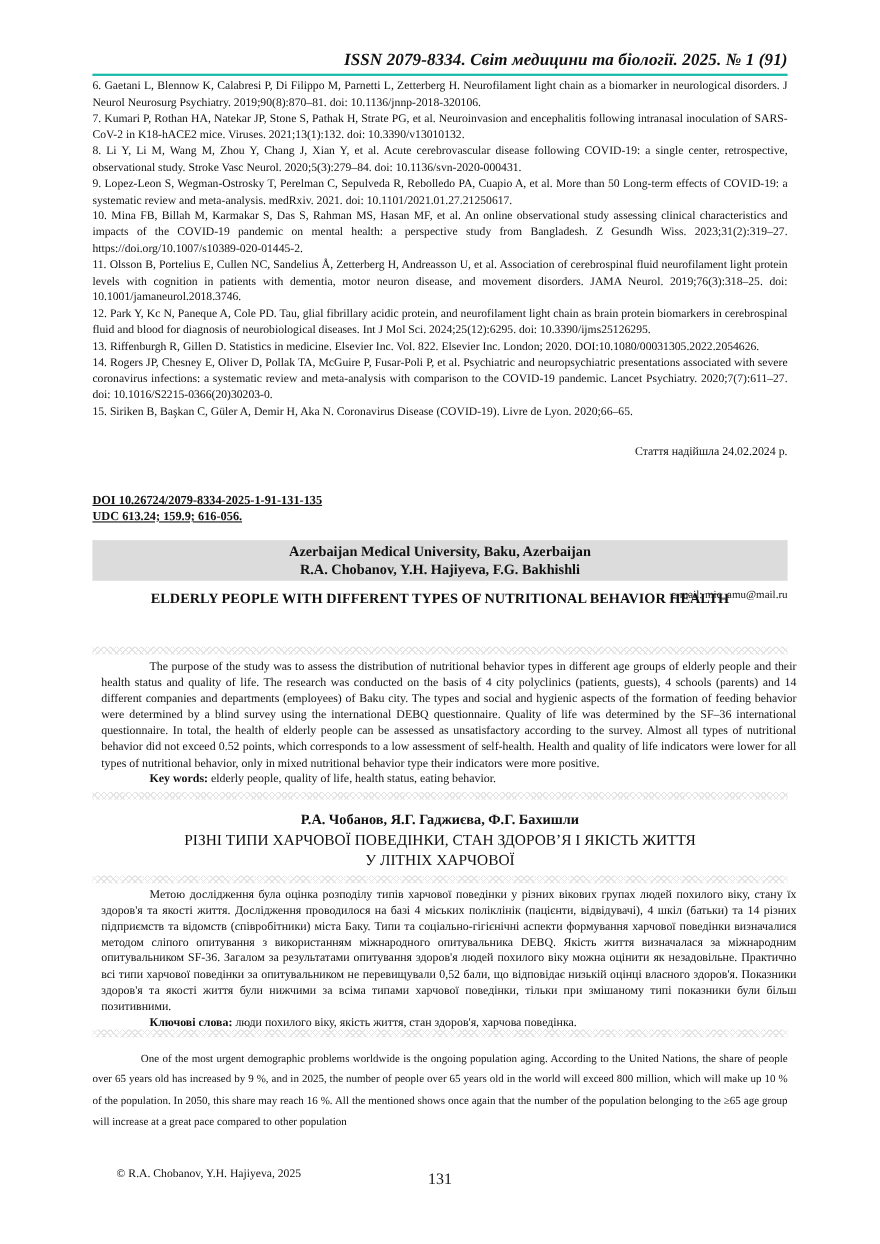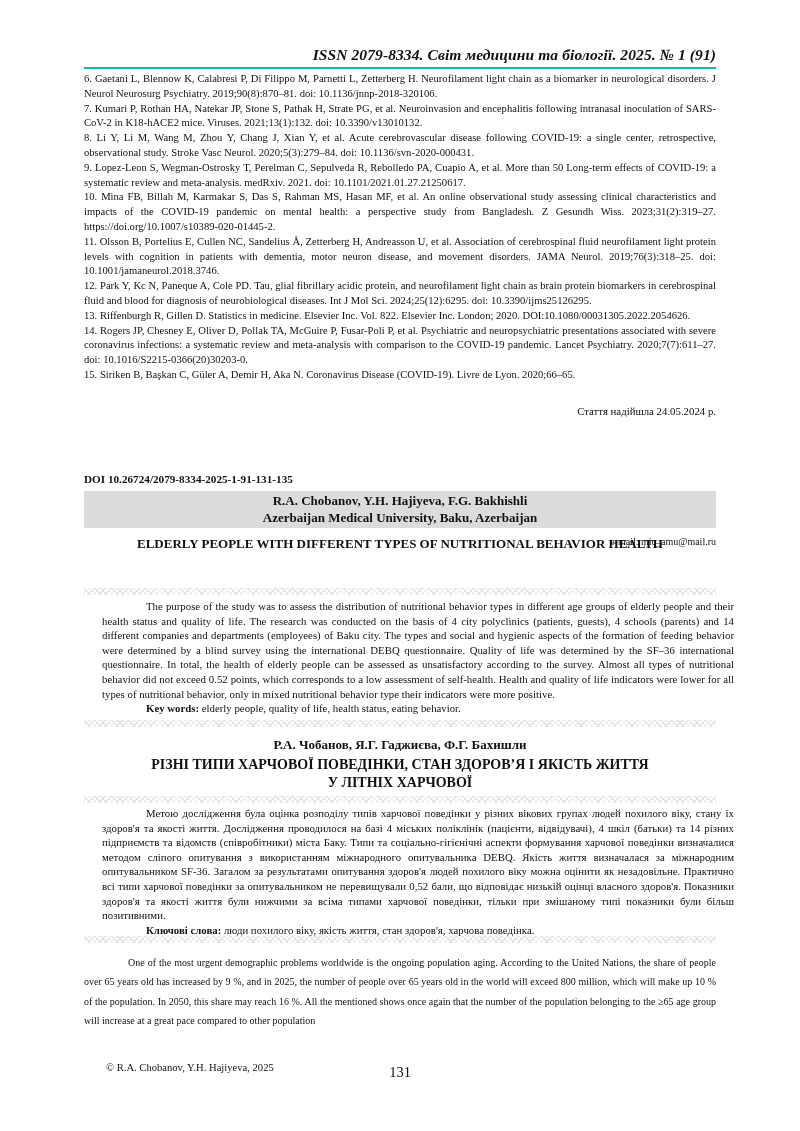--- a/index.html
+++ b/index.html
@@ -13,50 +13,50 @@
     position: absolute; top: 46px; left: 0; width: 632px;
     text-align: right; font-style: italic; font-weight: bold; font-size: 15.5px;
     padding-bottom: 3px; border-bottom: 2px solid #14b8a6; letter-spacing: 0.1px;
   }
 
   .refs { position: absolute; top: 72px; left: 0; width: 632px; font-size: 10.6px; line-height: 14.8px; }
   .refs p { margin: 0; text-align: justify; }
 
   .received { position: absolute; top: 405px; right: 0; font-size: 10.8px; }
 
-  .ids { position: absolute; top: 472px; left: 0; font-size: 11.2px; font-weight: bold; line-height: 15px; }
+  .ids { position: absolute; top: 448px; left: 0; font-size: 11.2px; font-weight: bold; line-height: 15px; text-decoration: underline; }
   .ids div { margin: 0; }
 
   .affil-box {
     position: absolute; top: 491px; left: 0; width: 632px; height: 36px;
     background: #dcdcdc; text-align: center; font-weight: bold; font-size: 13px; line-height: 17px;
     padding-top: 1px;
   }
 
   .title-en {
     position: absolute; top: 535px; left: 0; width: 632px; text-align: center;
     font-weight: bold; font-size: 13px; line-height: 17px;
   }
   .email { position: absolute; top: 536px; right: 0; font-size: 10px; }
 
   .hatch {
     position: absolute; left: 0; width: 632px; height: 7px;
     background-image: repeating-linear-gradient(45deg, #e4e4e4 0 1px, transparent 1px 4px),
                       repeating-linear-gradient(-45deg, #e4e4e4 0 1px, transparent 1px 4px);
   }
 
-  .abstract { position: absolute; left: 18px; width: 632px; font-size: 10.8px; line-height: 14.6px; }
+  .abstract { position: absolute; left: 8px; width: 632px; font-size: 10.8px; line-height: 14.6px; }
   .abstract p { margin: 0; text-align: justify; text-indent: 44px; }
   .abstract .kw { text-indent: 44px; text-align: left; }
   .abstract .kw b { font-weight: bold; }
 
   .authors-ua { position: absolute; top: 737px; left: 0; width: 632px; text-align: center; font-weight: bold; font-size: 13px; }
   .title-ua {
     position: absolute; top: 756px; left: 0; width: 632px; text-align: center;
-    font-weight: bold; font-size: 14px; line-height: 18px;
+    font-weight: normal; font-size: 14px; line-height: 18px;
   }
 
   .body-text { position: absolute; top: 953px; left: 0; width: 632px; font-size: 10px; line-height: 19.4px; }
   .body-text p { margin: 0; text-align: justify; text-indent: 44px; }
 
   .copyright { position: absolute; top: 1062px; left: 22px; font-size: 10.6px; }
   .page-num { position: absolute; top: 1064px; left: 0; width: 632px; text-align: center; font-size: 14.5px; }
 </style>
 </head>
 <body>
@@ -71,30 +71,30 @@
     <p>8. Li Y, Li M, Wang M, Zhou Y, Chang J, Xian Y, et al. Acute cerebrovascular disease following COVID-19: a single center, retrospective, observational study. Stroke Vasc Neurol. 2020;5(3):279–84. doi: 10.1136/svn-2020-000431.</p>
     <p>9. Lopez-Leon S, Wegman-Ostrosky T, Perelman C, Sepulveda R, Rebolledo PA, Cuapio A, et al. More than 50 Long-term effects of COVID-19: a systematic review and meta-analysis. medRxiv. 2021. doi: 10.1101/2021.01.27.21250617.</p>
     <p>10. Mina FB, Billah M, Karmakar S, Das S, Rahman MS, Hasan MF, et al. An online observational study assessing clinical characteristics and impacts of the COVID-19 pandemic on mental health: a perspective study from Bangladesh. Z Gesundh Wiss. 2023;31(2):319–27. https://doi.org/10.1007/s10389-020-01445-2.</p>
     <p>11. Olsson B, Portelius E, Cullen NC, Sandelius Å, Zetterberg H, Andreasson U, et al. Association of cerebrospinal fluid neurofilament light protein levels with cognition in patients with dementia, motor neuron disease, and movement disorders. JAMA Neurol. 2019;76(3):318–25. doi: 10.1001/jamaneurol.2018.3746.</p>
     <p>12. Park Y, Kc N, Paneque A, Cole PD. Tau, glial fibrillary acidic protein, and neurofilament light chain as brain protein biomarkers in cerebrospinal fluid and blood for diagnosis of neurobiological diseases. Int J Mol Sci. 2024;25(12):6295. doi:  10.3390/ijms25126295.</p>
     <p>13. Riffenburgh R, Gillen D. Statistics in medicine. Elsevier Inc. Vol. 822. Elsevier Inc. London; 2020. DOI:10.1080/00031305.2022.2054626.</p>
     <p>14. Rogers JP, Chesney E, Oliver D, Pollak TA, McGuire P, Fusar-Poli P, et al. Psychiatric and neuropsychiatric presentations associated with severe coronavirus infections: a systematic review and meta-analysis with comparison to the COVID-19 pandemic. Lancet Psychiatry. 2020;7(7):611–27. doi: 10.1016/S2215-0366(20)30203-0.</p>
     <p>15. Siriken B, Başkan C, Güler A, Demir H, Aka N. Coronavirus Disease (COVID-19). Livre de Lyon. 2020;66–65.</p>
   </div>
 
-  <div class="received">Стаття надійшла 24.05.2024 р.</div>
+  <div class="received">Стаття надійшла 24.02.2024 р.</div>
 
   <div class="ids">
     <div>DOI 10.26724/2079-8334-2025-1-91-131-135</div>
     <div>UDC 613.24; 159.9; 616-056.</div>
   </div>
 
   <div class="affil-box">
+    <div>Azerbaijan Medical University, Baku, Azerbaijan</div>
     <div>R.A. Chobanov, Y.H. Hajiyeva, F.G. Bakhishli</div>
-    <div>Azerbaijan Medical University, Baku, Azerbaijan</div>
   </div>
 
   <div class="title-en">
     <div>ELDERLY PEOPLE WITH DIFFERENT TYPES OF NUTRITIONAL BEHAVIOR HEALTH</div>
   </div>
   <div class="email">e-mail: mic_amu@mail.ru</div>
 
   <div class="hatch" style="top:588px;"></div>
   <div class="abstract" style="top:599px;">
     <p>The purpose of the study was to assess the distribution of nutritional behavior types in different age groups of elderly people and their health status and quality of life. The research was conducted on the basis of 4 city polyclinics (patients, guests), 4 schools (parents) and 14 different companies and departments (employees) of Baku city. The types and social and hygienic aspects of the formation of feeding behavior were determined by a blind survey using the international DEBQ questionnaire. Quality of life was determined by the SF–36 international questionnaire. In total, the health of elderly people can be assessed as unsatisfactory according to the survey. Almost all types of nutritional behavior did not exceed 0.52 points, which corresponds to a low assessment of self-health. Health and quality of life indicators were lower for all types of nutritional behavior, only in mixed nutritional behavior type their indicators were more positive.</p>

